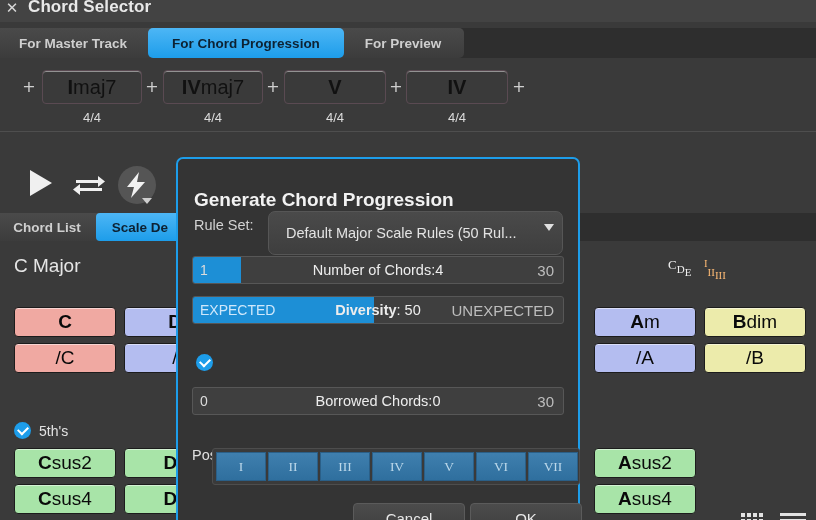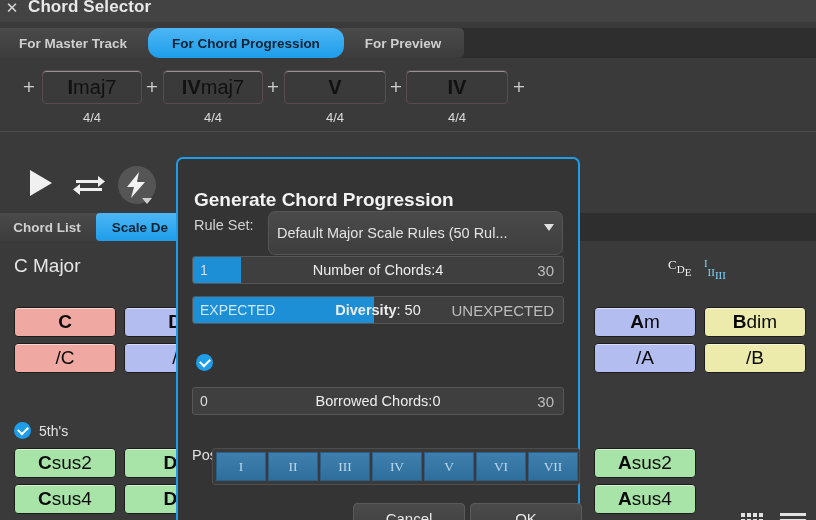--- a/index.html
+++ b/index.html
@@ -36,21 +36,21 @@
     border-radius: 0 5px 5px 0;
   }
   .ttab {
     position: absolute; top: 0; height: 30px;
     display: flex; align-items: center; justify-content: center;
     font-size: 13.5px; color: #cfcfcf; font-weight: bold;
     padding: 0 10px; white-space: nowrap;
   }
   .ttab.sel {
     background: linear-gradient(#4db6f5, #1d9dea);
-    color: #0d2233; border-radius: 12px;
+    color: #0d2233; border-radius: 5px;
   }
 
   
   .progrow { position: absolute; left: 0; top: 60px; width: 816px; height: 72px; }
   .chordchip {
     position: absolute; top: 10px; height: 34px;
     border: 1px solid #5a4a52; border-radius: 4px;
     display: flex; align-items: center; justify-content: center;
     font-size: 20px; color: #111; font-weight: 400;
     box-shadow: inset 0 1px 0 rgba(255,255,255,.45);
@@ -114,21 +114,21 @@
   .scalepanel { position: absolute; left: 0; top: 241px; width: 690px; height: 279px; background:#3a3a3a; }
   .scalename {
     position: absolute; left: 14px; top: 14px;
     font-size: 19px; color: #e6e6e6;
   }
   .notation {
     position: absolute; top: 16px; color: #efefef;
     font-family: "Liberation Serif", serif; font-size: 13px; white-space: nowrap;
   }
   .notation sub { font-size: 11px; }
-  .notation.blue { color: #7dd3fc; }
+  .notation.blue { color: #fdba74; }
   .gridicon { position: absolute; left: 741px; top: 272px; }
   .gridicon i {
     position: absolute; width: 4px; height: 4px; background: #e2e2e2; display:block;
   }
   .burger { position: absolute; left: 780px; top: 272px; width: 26px; height: 16px; }
   .burger i {
     position: absolute; left: 0; width: 26px; height: 3px; background: #e2e2e2; display:block;
   }
 
   .cbtn {
@@ -165,21 +165,21 @@
     position: absolute; left: 16px; top: 14px;
     font-size: 19px; font-weight: bold; color: #f2f2f2; margin-top: 16px;
   }
   .dlg-rowlabel {
     position: absolute; left: 16px; top: 58px; font-size: 14.5px; color: #d2d2d2;
   }
   .combo {
     position: absolute; left: 90px; top: 52px; width: 295px; height: 44px;
     background: linear-gradient(#4a4a4a, #3e3e3e);
     border: 1px solid #565656; border-radius: 7px;
-    display: flex; align-items: center; padding: 0 8px;
+    display: flex; align-items: center; padding: 0 17px;
     font-size: 14.5px; color: #e3e3e3;
   }
   .combo .caret {
     position: absolute; right: 8px; top: 12px;
     width: 0; height: 0; border-left: 5px solid transparent;
     border-right: 5px solid transparent; border-top: 7px solid #e0e0e0;
   }
 
   .slider {
     position: absolute; left: 14px; width: 372px; height: 28px;

